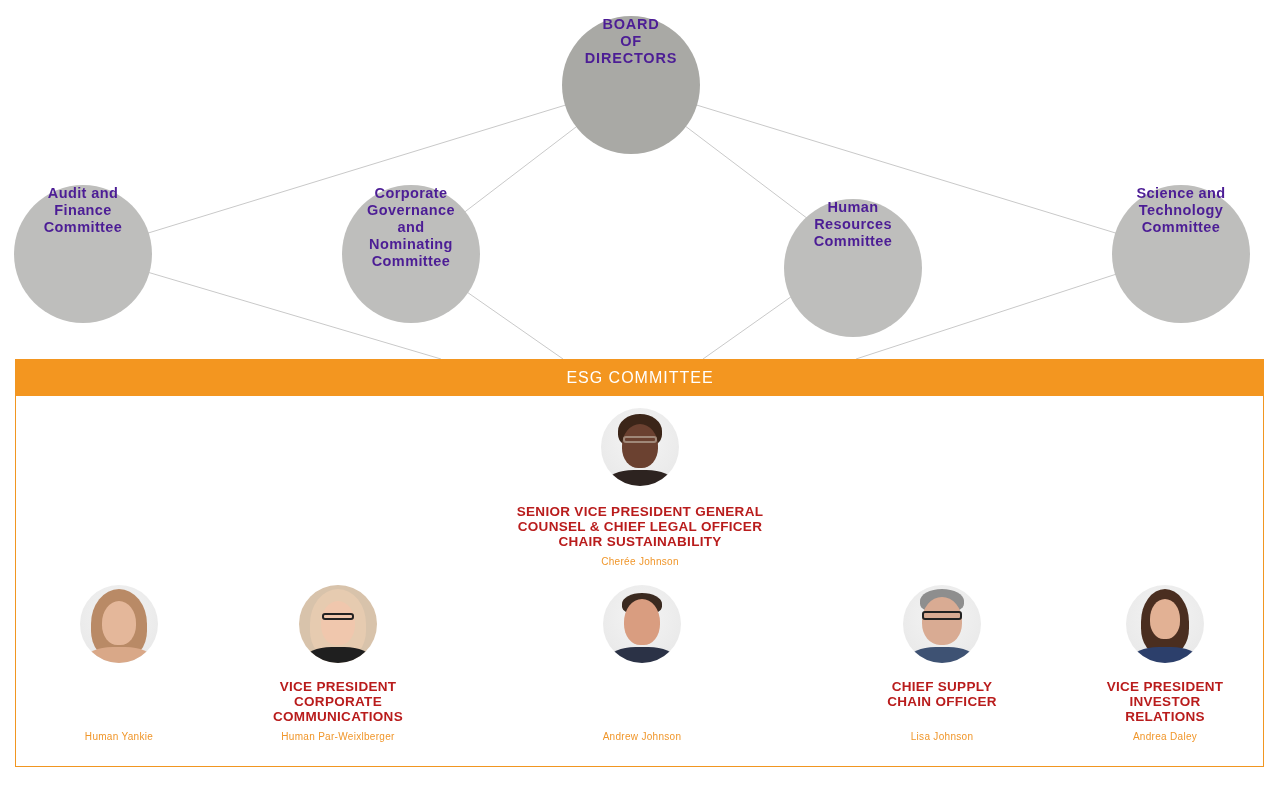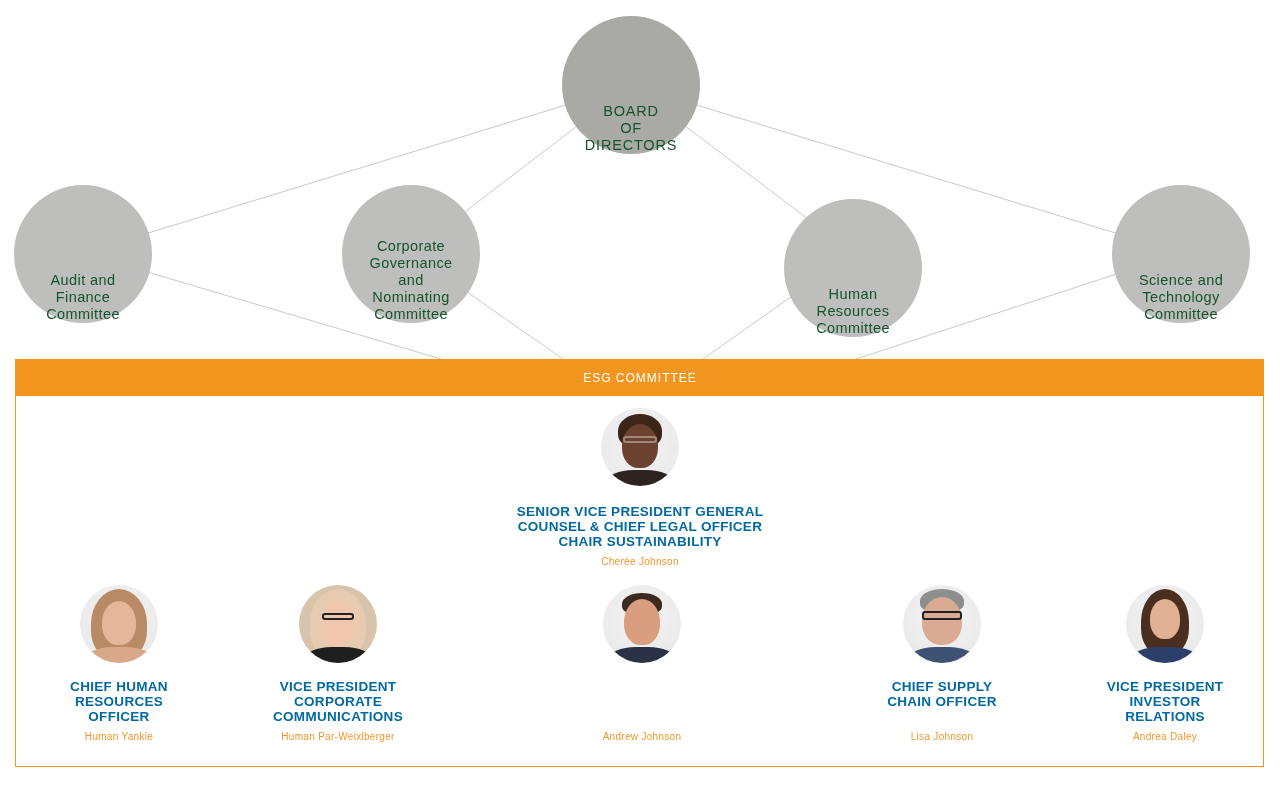--- a/index.html
+++ b/index.html
@@ -4,54 +4,54 @@
 <style>
   * { box-sizing: border-box; margin: 0; padding: 0; }
   html, body { width: 1280px; height: 785px; background: #ffffff; overflow: hidden; }
   body { position: relative; font-family: "Liberation Sans", "DejaVu Sans", sans-serif; }
 
   #connectors { position: absolute; left: 0; top: 0; width: 1280px; height: 785px; z-index: 0; }
   #connectors line { stroke: #c9c9c9; stroke-width: 1; }
 
   .circle {
     position: absolute; border-radius: 50%;
-    display: flex; align-items: flex-end; justify-content: center;
-    text-align: center; color: #14532d; z-index: 1;
+    display: flex; align-items: flex-start; justify-content: center;
+    text-align: center; color: #4c1d95; z-index: 1; font-weight: bold;
   }
   .circle .label { white-space: pre-line; line-height: 17px; font-size: 14.5px; letter-spacing: 0.4px; }
   .board { background: #a9a9a5; }
   .board .label { text-transform: uppercase; font-size: 14.5px; letter-spacing: 0.8px; }
   .committee { background: #bebebc; }
 
   .esg-box {
     position: absolute; left: 15px; top: 359px; width: 1249px; height: 408px;
     border: 1.5px solid #f19621; border-top: none; z-index: 1; background: #fff;
   }
   .esg-bar {
     position: absolute; left: 16px; top: 359px; width: 1248px; height: 37px;
     background: #f39620; color: #fff; z-index: 2;
     display: flex; align-items: center; justify-content: center;
-    font-size: 12px; letter-spacing: 1px; text-transform: uppercase;
+    font-size: 16px; letter-spacing: 1px; text-transform: uppercase;
   }
 
   .member {
     position: absolute; z-index: 3; display: flex; flex-direction: column; align-items: center;
     text-align: center;
   }
   .avatar {
     width: 78px; height: 78px; border-radius: 50%; overflow: hidden; position: relative;
     background: radial-gradient(circle at 50% 40%, #f4f4f4 0%, #e6e6e6 100%);
   }
   .avatar .face { position: absolute; left: 50%; transform: translateX(-50%); border-radius: 50% 50% 45% 45%; }
   .avatar .hair { position: absolute; left: 50%; transform: translateX(-50%); border-radius: 50% 50% 40% 40%; }
   .avatar .body { position: absolute; left: 50%; transform: translateX(-50%); bottom: -14px; width: 66px; height: 30px; border-radius: 40% 40% 0 0; }
   .avatar .glasses { position: absolute; left: 50%; transform: translateX(-50%); height: 7px; border-radius: 3px; border: 2px solid #222; }
 
   .title {
-    color: #0369a1; font-weight: bold; font-size: 13.5px; line-height: 15px;
+    color: #b91c1c; font-weight: bold; font-size: 13.5px; line-height: 15px;
     letter-spacing: 0.3px; white-space: pre-line; text-transform: uppercase;
     margin-top: 16px;
   }
   .name { color: #f0962a; font-size: 10px; letter-spacing: 0.3px; position: absolute; white-space: nowrap; }
 </style>
 </head>
 <body>
 
 <svg id="connectors" viewBox="0 0 1280 785">
 
@@ -112,23 +112,20 @@
 CHAIR SUSTAINABILITY</div>
   <div class="name" style="top:148px; left:0; right:0;">Cherée Johnson</div>
 </div>
 
 <div class="member" style="left:39px; top:585px; width:160px;">
   <div class="avatar">
     <div class="hair" style="top:4px; width:56px; height:70px; background:#b98a66;"></div>
     <div class="face" style="top:16px; width:34px; height:44px; background:#e4b79a;"></div>
     <div class="body" style="background:#d9a888;"></div>
   </div>
-  <div class="title">CHIEF HUMAN
-RESOURCES
-OFFICER</div>
   <div class="name" style="top:146px; left:0; right:0;">Human Yankie</div>
 </div>
 
 <div class="member" style="left:238px; top:585px; width:200px;">
   <div class="avatar" style="background:#d8c3ab;">
     <div class="hair" style="top:4px; width:56px; height:70px; background:#e6cbb0;"></div>
     <div class="face" style="top:16px; width:34px; height:44px; background:#f0c7ad;"></div>
     <div class="glasses" style="top:28px; width:32px;"></div>
     <div class="body" style="background:#1f1f1f;"></div>
   </div>

